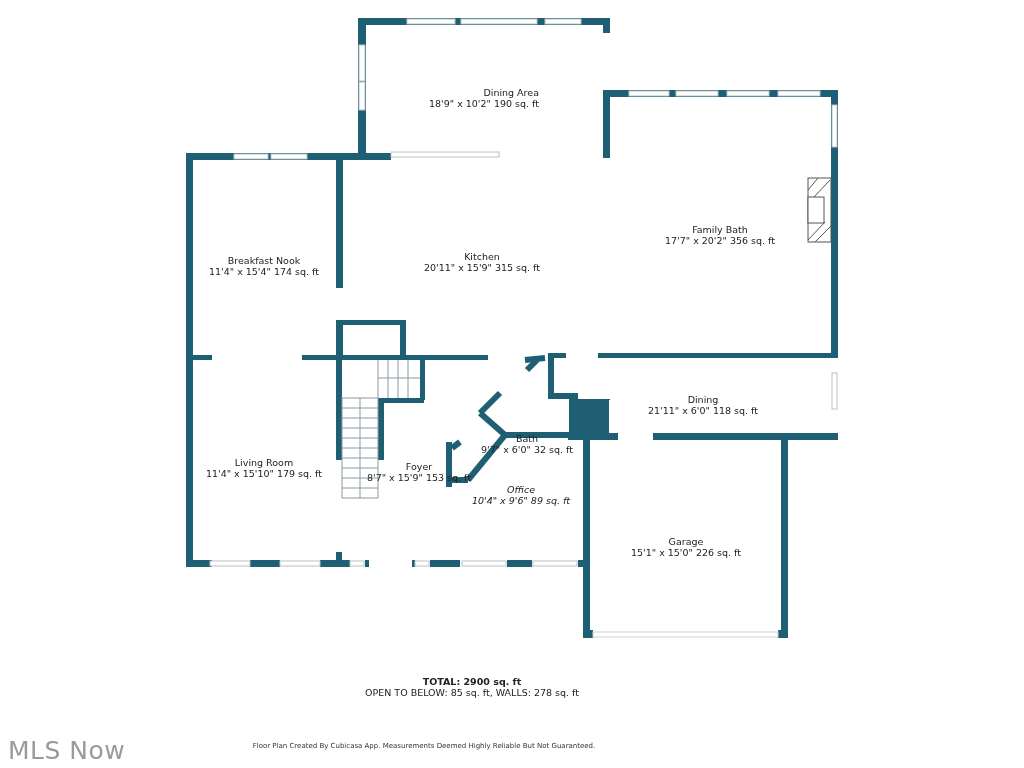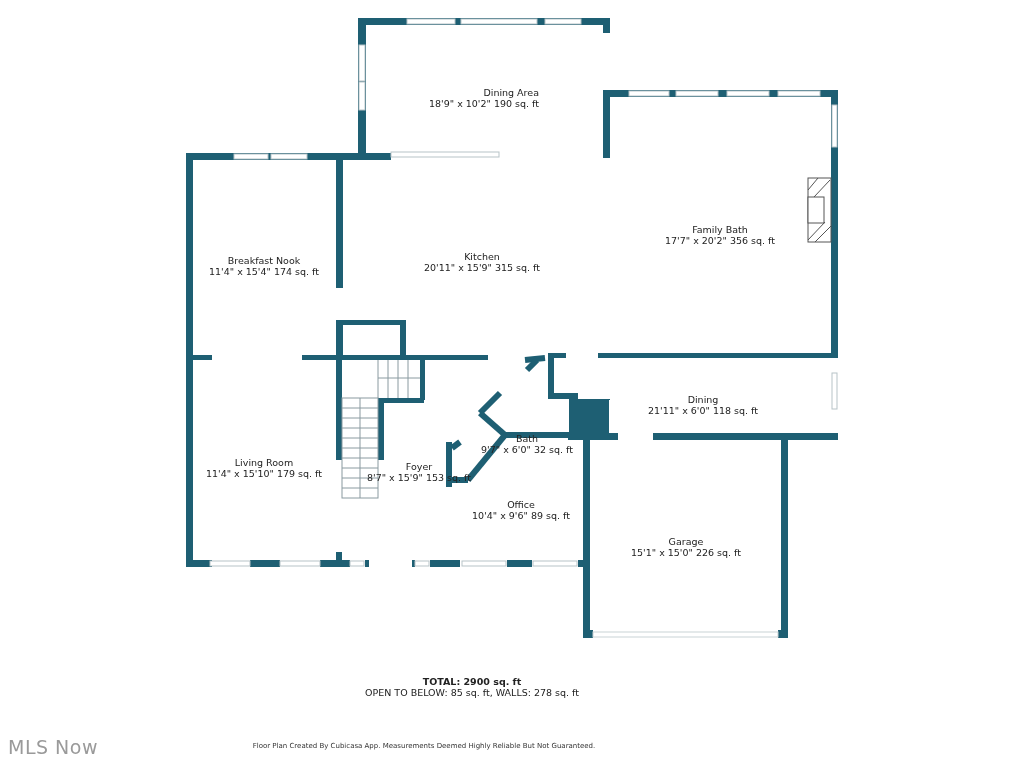--- a/index.html
+++ b/index.html
@@ -2,21 +2,21 @@
 <html><head>
 <meta charset="utf-8">
 <style>
   html, body { margin:0; padding:0; background:#ffffff; }
   body { width:1024px; height:768px; position:relative; overflow:hidden; font-family:"DejaVu Sans", sans-serif; }
   #plan { position:absolute; left:0; top:0; }
   .room-label { position:absolute; text-align:center; font-size:9.5px; line-height:11px; color:#222; white-space:nowrap; transform:translateX(-50%); }
   .summary { position:absolute; left:0; width:944px; top:676px; text-align:center; font-size:9.5px; line-height:11px; color:#222; }
   .summary .total { font-weight:bold; }
   .disclaimer { position:absolute; left:0; width:848px; top:742px; text-align:center; font-size:7px; color:#333; }
-  .watermark { position:absolute; left:8px; top:736px; font-size:19px; color:#9a9a9a; letter-spacing:0.5px; }
+  .watermark { position:absolute; left:8px; top:736px; font-size:25px; color:#9a9a9a; letter-spacing:0.5px; }
 </style>
 </head>
 <body>
 
 <svg id="plan" width="1024" height="670" viewBox="0 0 1024 670" xmlns="http://www.w3.org/2000/svg">
   <g fill="#1e5f73">
 
     <rect x="358" y="18" width="8" height="138"></rect>
     <rect x="358" y="18" width="252" height="7"></rect>
     <rect x="603" y="18" width="7" height="15"></rect>
@@ -159,21 +159,21 @@
   <div>9'7" x 6'0" 32 sq. ft</div>
 </div>
 <div class="room-label" style="left:264px; top:457px;">
   <div>Living Room</div>
   <div>11'4" x 15'10" 179 sq. ft</div>
 </div>
 <div class="room-label" style="left:419px; top:461px;">
   <div>Foyer</div>
   <div>8'7" x 15'9" 153 sq. ft</div>
 </div>
-<div class="room-label" style="left:521px; top:499px;">
+<div class="room-label" style="left:521px; top:484px;font-style:italic;">
   <div>Office</div>
   <div>10'4" x 9'6" 89 sq. ft</div>
 </div>
 <div class="room-label" style="left:686px; top:536px;">
   <div>Garage</div>
   <div>15'1" x 15'0" 226 sq. ft</div>
 </div>
 
 <div class="summary">
   <div class="total">TOTAL: 2900 sq. ft</div>

